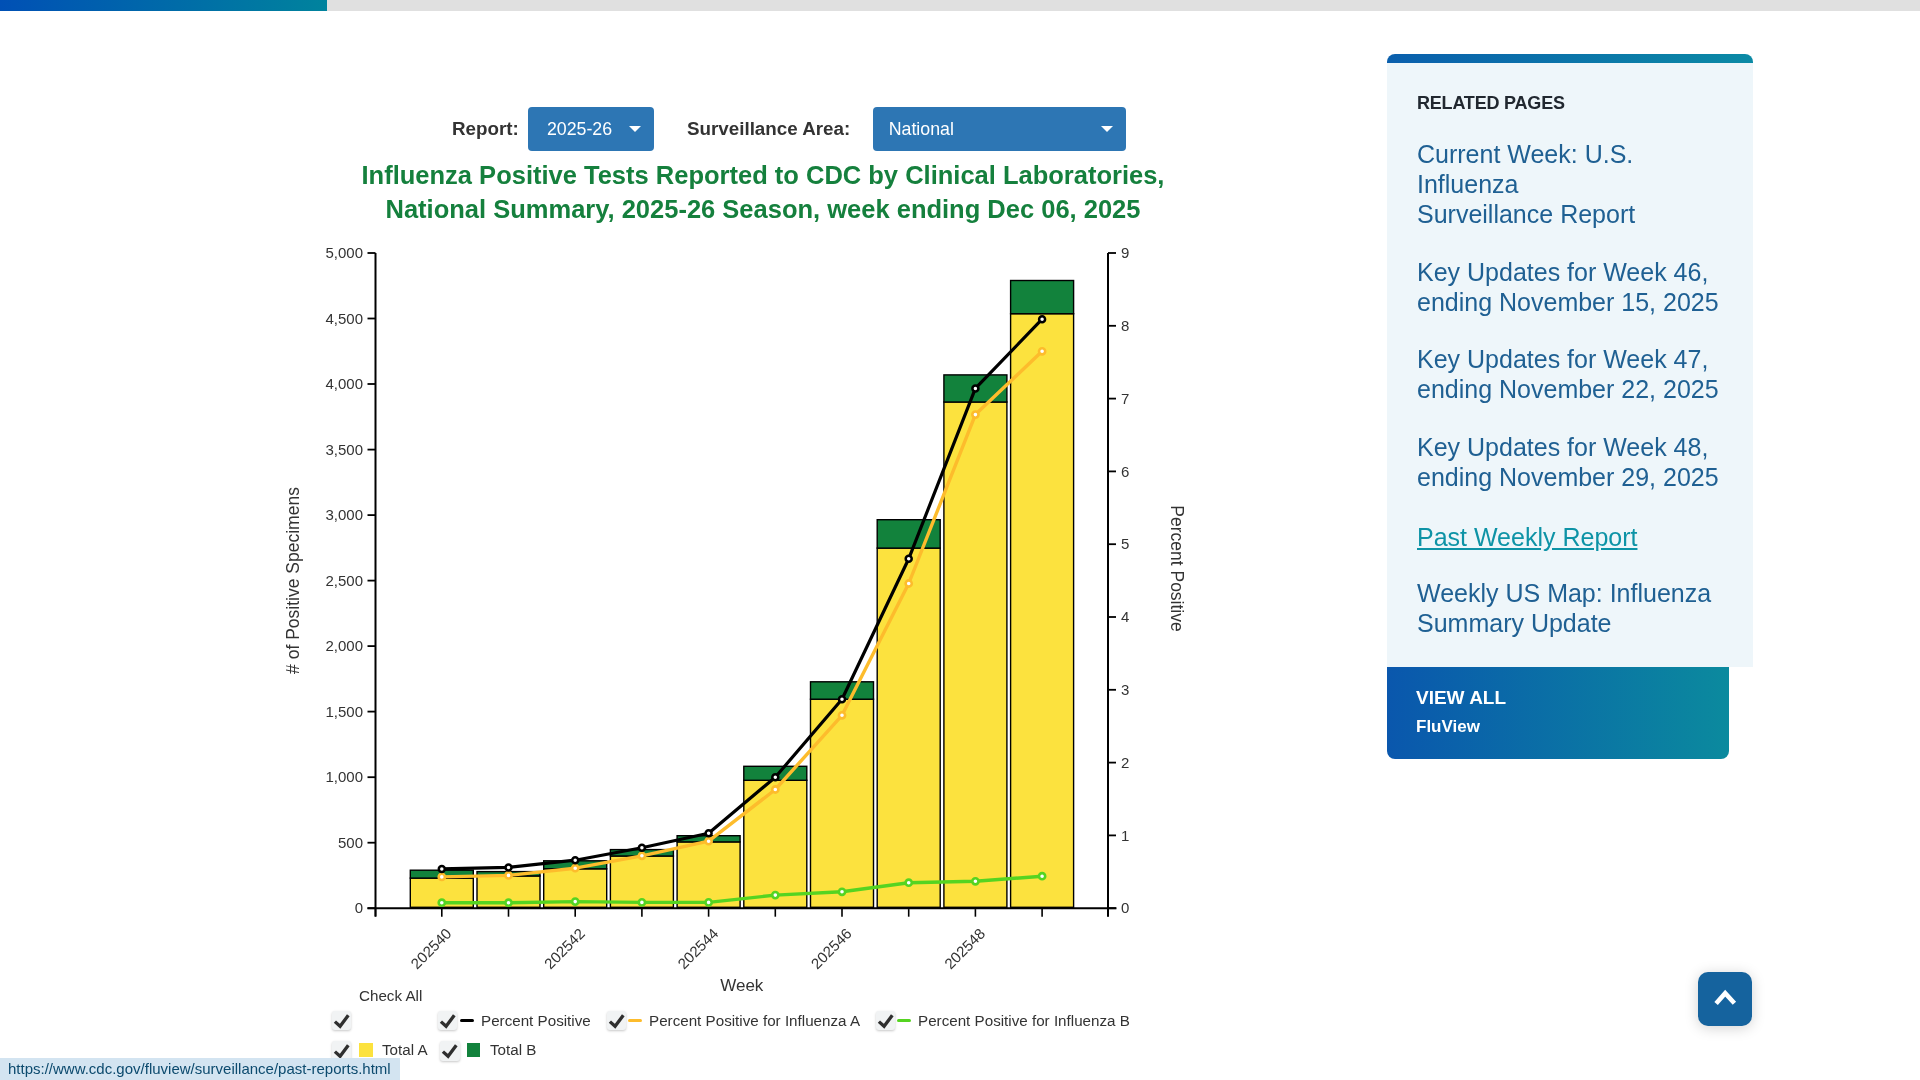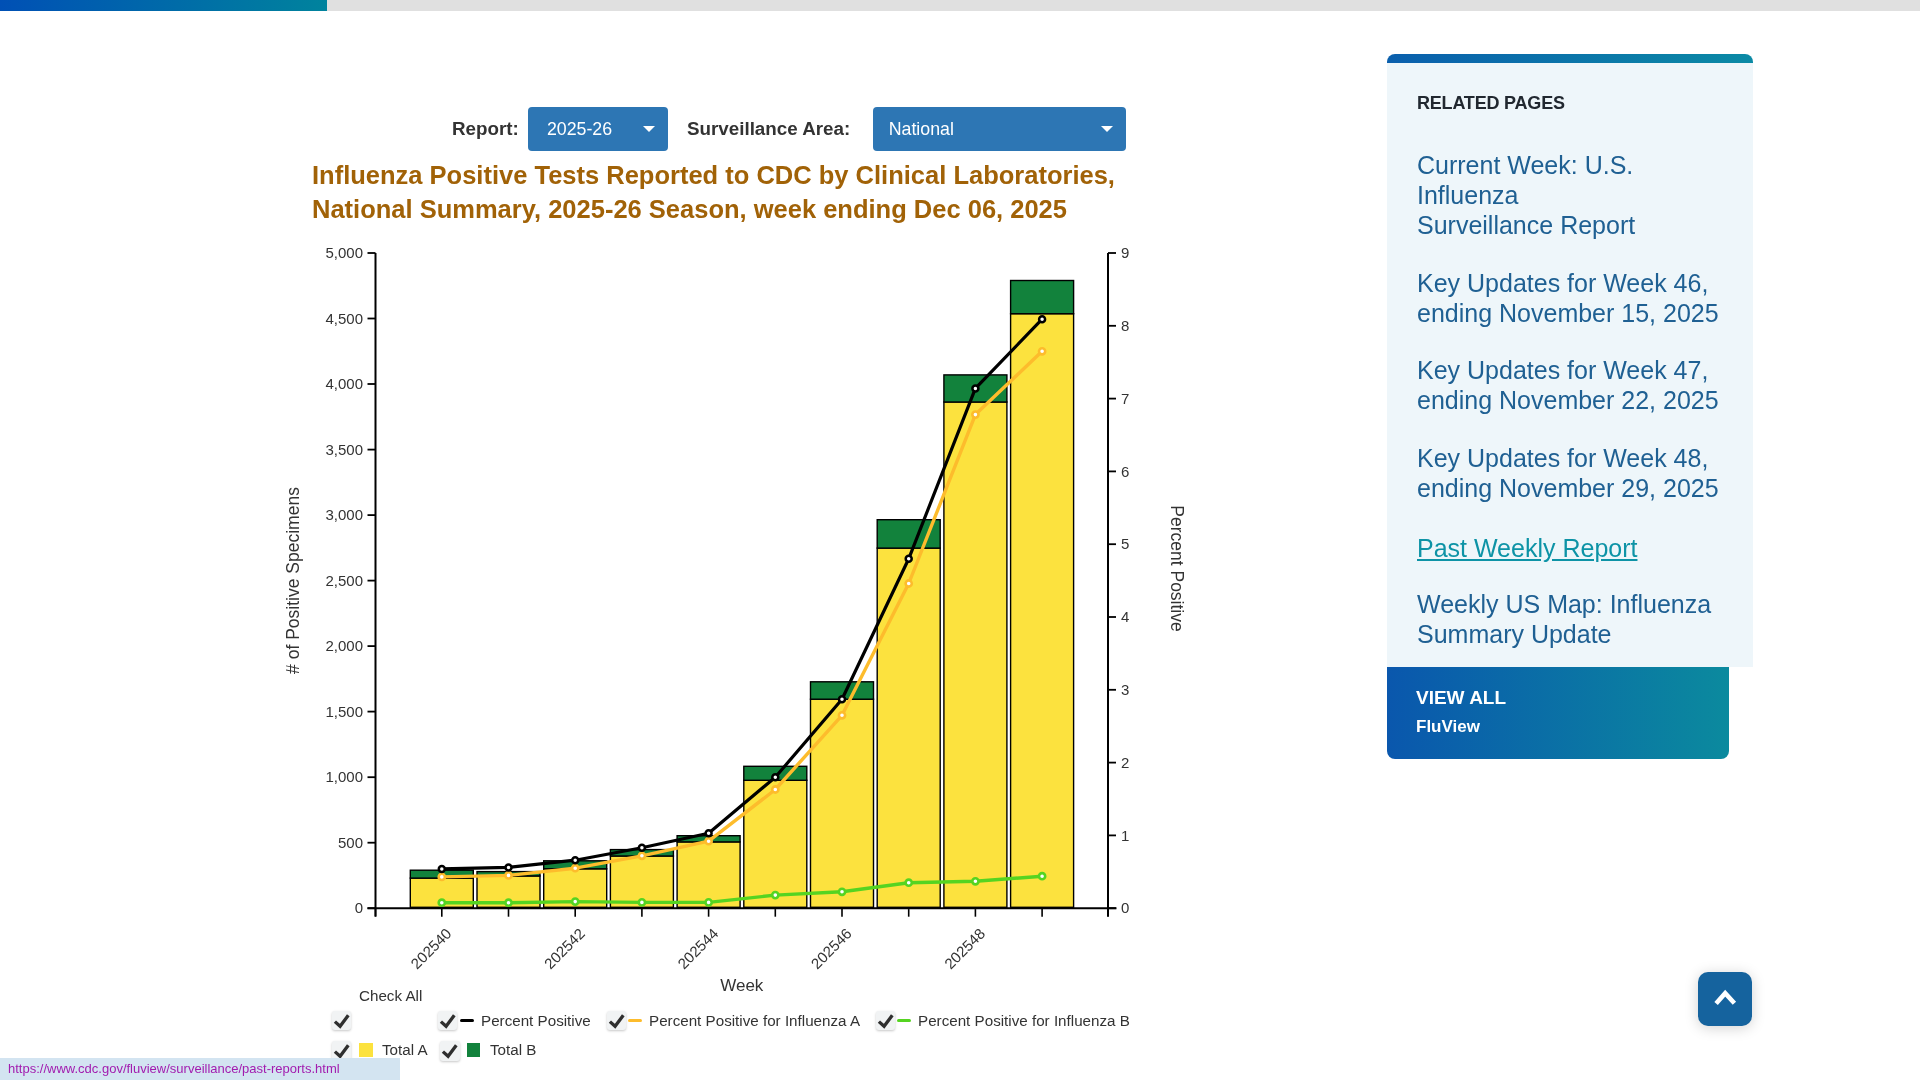--- a/index.html
+++ b/index.html
@@ -17,25 +17,25 @@
   .caret { position:absolute; right:13px; top:19px; width:0; height:0;
     border-left:6.7px solid transparent; border-right:6.7px solid transparent;
     border-top:6.8px solid #fff; }
   .link { color:#1f6093; font-size:25px; line-height:30px; margin-bottom:27.5px; }
 </style></head>
 <body>
 <div class="abs" style="left:0;top:0;width:327px;height:11px;background:linear-gradient(90deg,#0050b5,#00839d)"></div>
 <div class="abs" style="left:327px;top:0;width:1593px;height:11px;background:#e0e0e0"></div>
 
 <div class="ddl" style="left:452px;top:106.8px">Report:</div>
-<div class="dd" style="left:528.4px;width:140px;padding-left:18.5px">2025-26<span class="caret"></span></div>
+<div class="dd" style="left:528.4px;width:126px;padding-left:18.5px">2025-26<span class="caret"></span></div>
 <div class="ddl" style="left:687px;top:106.8px">Surveillance Area:</div>
 <div class="dd" style="left:872.7px;width:253px;padding-left:16px">National<span class="caret"></span></div>
 
-<div class="abs" style="left:312px;top:157.5px;width:902px;font-size:25.5px;font-weight:bold;color:#a16207;line-height:34.4px">Influenza Positive Tests Reported to CDC by Clinical Laboratories,<br>National Summary, 2025-26 Season, week ending Dec 06, 2025</div>
+<div class="abs" style="left:312px;top:157.5px;width:902px;text-align:center;font-size:25.5px;font-weight:bold;color:#15803d;line-height:34.4px">Influenza Positive Tests Reported to CDC by Clinical Laboratories,<br>National Summary, 2025-26 Season, week ending Dec 06, 2025</div>
 
 <svg width="1920" height="1080" viewBox="0 0 1920 1080" style="position:absolute;left:0;top:0">
 <rect x="410.3" y="878.1" width="63.0" height="29.2" fill="#fce23e" stroke="#000" stroke-width="1.4"></rect>
 <rect x="410.3" y="870.2" width="63.0" height="7.9" fill="#12823c" stroke="#000" stroke-width="1.4"></rect>
 <rect x="477.0" y="876.0" width="63.0" height="31.3" fill="#fce23e" stroke="#000" stroke-width="1.4"></rect>
 <rect x="477.0" y="871.6" width="63.0" height="4.3" fill="#12823c" stroke="#000" stroke-width="1.4"></rect>
 <rect x="543.7" y="868.8" width="63.0" height="38.5" fill="#fce23e" stroke="#000" stroke-width="1.4"></rect>
 <rect x="543.7" y="860.8" width="63.0" height="8.0" fill="#12823c" stroke="#000" stroke-width="1.4"></rect>
 <rect x="610.4" y="856.0" width="63.0" height="51.3" fill="#fce23e" stroke="#000" stroke-width="1.4"></rect>
 <rect x="610.4" y="849.6" width="63.0" height="6.4" fill="#12823c" stroke="#000" stroke-width="1.4"></rect>
@@ -188,31 +188,31 @@
 <span class="cb" style="left:440.3px;top:1041.3px">
     <svg width="19" height="19" viewBox="0 0 19 19">
       <path d="M2.9,10.6 L8.1,15.3 L16.3,4.3" stroke="#2f2f2f" stroke-width="3.3" fill="none"></path>
     </svg>
   </span>
 <span class="sq" style="left:466.5px;top:1043px;background:#12823c"></span>
 <span class="lt" style="left:490px;top:1039.8px">Total B</span>
 
 <div class="abs" style="left:1387px;top:54px;width:365.7px;height:9px;border-radius:8px 8px 0 0;background:linear-gradient(90deg,#0a5fad,#0b8aa5)"></div>
 <div class="abs" style="left:1387px;top:63px;width:365.7px;height:604px;background:#eef6fa;padding:28px 20px 0 30px">
-  <div style="font-size:18px;font-weight:bold;color:#212830;letter-spacing:-0.2px;line-height:24px;margin-bottom:35px">RELATED PAGES</div>
+  <div style="font-size:18px;font-weight:bold;color:#212830;letter-spacing:-0.2px;line-height:24px;margin-bottom:24px">RELATED PAGES</div>
   <div class="link">Current Week: U.S. Influenza<br>Surveillance Report</div>
   <div class="link">Key Updates for Week 46,<br>ending November 15, 2025</div>
   <div class="link">Key Updates for Week 47,<br>ending November 22, 2025</div>
   <div class="link" style="margin-bottom:30px">Key Updates for Week 48,<br>ending November 29, 2025</div>
   <div class="link" style="color:#0d93a6;text-decoration:underline;margin-bottom:26.5px">Past Weekly Report</div>
   <div class="link" style="margin-bottom:0">Weekly US Map: Influenza<br>Summary Update</div>
 </div>
 <div class="abs" style="left:1387px;top:667px;width:342px;height:92.3px;border-radius:0 0 8px 8px;background:linear-gradient(90deg,#0a57ad,#0b8a9e);color:#fff;padding:18px 0 0 29px">
   <div style="font-size:19px;font-weight:bold;line-height:26px">VIEW ALL</div>
   <div style="font-size:17px;font-weight:bold;line-height:32px">FluView</div>
 </div>
 
 <div class="abs" style="left:1698px;top:972px;width:54px;height:54px;border-radius:10px;background:#15639e;box-shadow:0 2px 14px rgba(0,0,0,.18)">
   <svg width="54" height="54" viewBox="0 0 54 54">
       <path d="M18.1,31.5 L27.2,21.2 L36.4,31.2" stroke="#fff" stroke-width="4.6" fill="none" stroke-linejoin="miter"></path>
     </svg>
 </div>
 
-<div class="abs" style="left:0;top:1058px;width:400px;height:22px;background:#d3e4f1;font-size:13px;color:#a21caf;line-height:22px;padding-left:8px;white-space:nowrap">https://www.cdc.gov/fluview/surveillance/past-reports.html</div>
+<div class="abs" style="left:0;top:1058px;width:400px;height:22px;background:#d3e4f1;font-size:15px;color:#0c4a6e;line-height:22px;padding-left:8px;white-space:nowrap">https://www.cdc.gov/fluview/surveillance/past-reports.html</div>
 </body></html>

